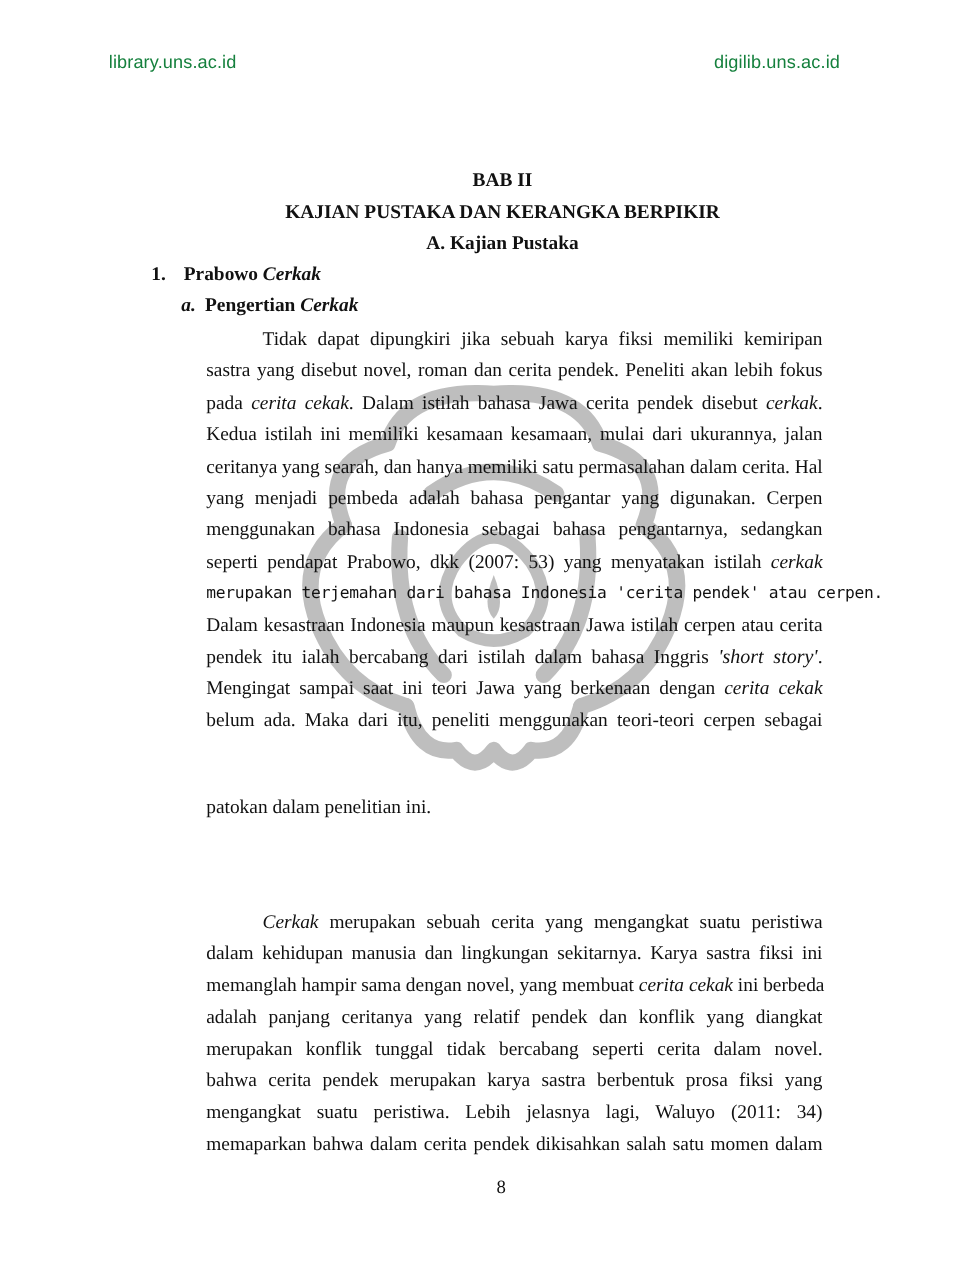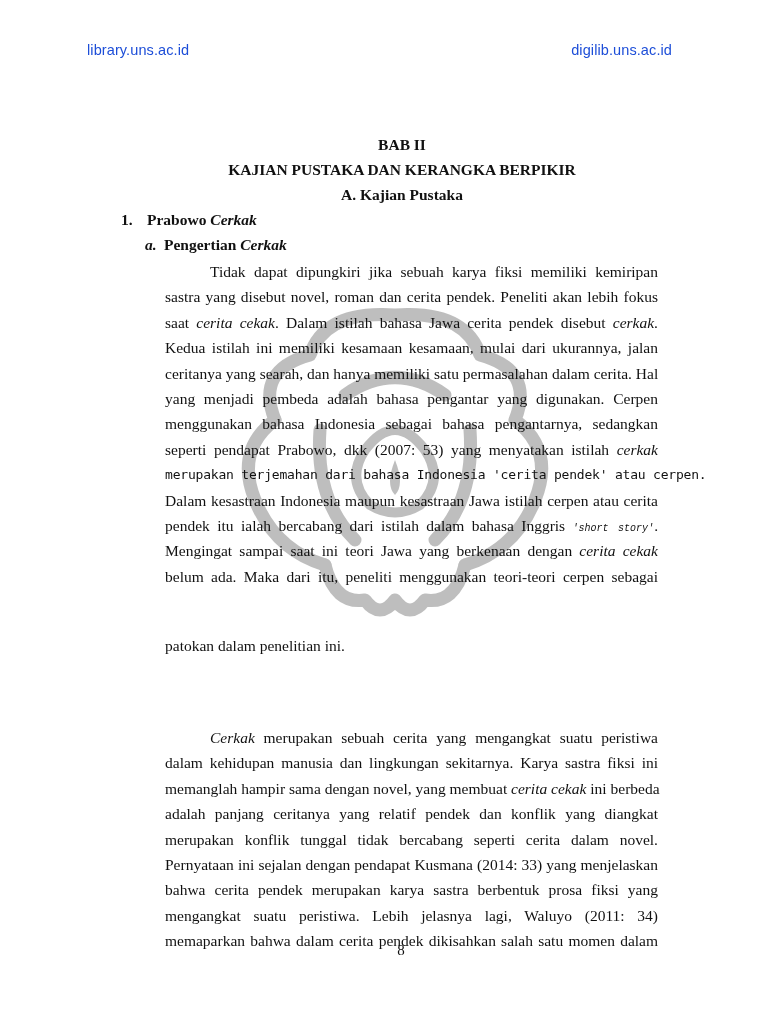--- a/index.html
+++ b/index.html
@@ -1,19 +1,19 @@
 <!DOCTYPE html>
 <html><head>
   <meta charset="utf-8">
   <style>
     html, body { margin: 0; padding: 0; background: #ffffff; }
     body { width: 768px; height: 1024px; position: relative; overflow: hidden;
            font-family: "Liberation Serif", serif; color: #111; }
     .hdr { position: absolute; top: 42px; font-family: "Liberation Sans", sans-serif;
-           font-size: 14.5px; color: #1d4ed8; letter-spacing: 0.1px; text-align: center; }
+           font-size: 14.5px; color: #15803d; letter-spacing: 0.1px; text-align: center; }
     .hdr.left { left: 87px; }
     .hdr.right { right: 96px; }
     .watermark { position: absolute; left: 215px; top: 300px; width: 360px; height: 335px;
                  opacity: 0.55; pointer-events: none; }
     .center { position: absolute; left: 0; width: 768px; text-align: center;
               font-weight: bold; font-size: 15.5px; }
     .h-bab { top: 136px; left: 18px; }
     .h-kajian { top: 161px; left: 18px; }
     .h-a { top: 186px; left: 18px; }
     .h1 { position: absolute; left: 121px; top: 211px; font-weight: bold; font-size: 15.5px; }
@@ -21,21 +21,21 @@
     .h1 .num { display: inline-block; width: 26px; }
     .h2 .num { display: inline-block; width: 19px; }
     .para { position: absolute; left: 165px; width: 493px; font-size: 15.5px;
             line-height: 25.4px; text-align: justify; }
     .p1 { top: 259px; }
     .p2 { top: 684px; margin-top: 41px; }
     .line { display: block; text-align: justify; text-align-last: justify; white-space: nowrap; height: 25.4px; }
     .line.last { text-align-last: left; margin-top: 44px; }
     .indent { padding-left: 45px; }
     .mono { font-family: "DejaVu Sans Mono", monospace; font-size: 13px; letter-spacing: -0.2px; }
-    .sans-i { font-family: Liberation Mono, monospace; font-style: italic; font-size: 10px; }
+    .sans-i { font-family: Liberation Serif, serif; font-style: italic; font-size: 16px; }
     .pagenum { position: absolute; top: 942px; left: 0; width: 768px; text-align: center;
                font-size: 15px; padding-left: 34px; box-sizing: border-box; }
     i { font-style: italic; }
   </style>
 </head>
 <body>
 
 <div class="hdr left">library.uns.ac.id</div>
 <div class="hdr right">digilib.uns.ac.id</div>
 
@@ -61,39 +61,38 @@
 <div class="h1">
   <span class="num">1.</span><span>Prabowo </span><i>Cerkak</i>
 </div>
 <div class="h2">
   <i class="num">a.</i><span>Pengertian </span><i>Cerkak</i>
 </div>
 
 <div class="para p1">
   <span class="line indent">Tidak dapat dipungkiri jika sebuah karya fiksi memiliki kemiripan</span>
   <span class="line">sastra yang disebut novel, roman dan cerita pendek. Peneliti akan lebih fokus</span>
-  <span class="line"><span>saat </span><i>cerita cekak</i><span>. Dalam istilah bahasa Jawa cerita pendek disebut </span><i>cerkak</i><span>.</span></span>
+  <span class="line"><span>pada </span><i>cerita cekak</i><span>. Dalam istilah bahasa Jawa cerita pendek disebut </span><i>cerkak</i><span>.</span></span>
   <span class="line">Kedua istilah ini memiliki kesamaan kesamaan, mulai dari ukurannya, jalan</span>
   <span class="line">ceritanya yang searah, dan hanya memiliki satu permasalahan dalam cerita. Hal</span>
   <span class="line">yang menjadi pembeda adalah bahasa pengantar yang digunakan. Cerpen</span>
   <span class="line">menggunakan bahasa Indonesia sebagai bahasa pengantarnya, sedangkan</span>
   <span class="line"><span>seperti pendapat Prabowo, dkk (2007: 53) yang menyatakan istilah </span><i>cerkak</i></span>
   <span class="line mono">merupakan terjemahan dari bahasa Indonesia 'cerita pendek' atau cerpen.</span>
   <span class="line">Dalam kesastraan Indonesia maupun kesastraan Jawa istilah cerpen atau cerita</span>
   <span class="line"><span>pendek itu ialah bercabang dari istilah dalam bahasa Inggris </span><span class="sans-i">'short story'</span><span>.</span></span>
   <span class="line"><span>Mengingat sampai saat ini teori Jawa yang berkenaan dengan </span><i>cerita cekak</i></span>
   <span class="line">belum ada. Maka dari itu, peneliti menggunakan teori-teori cerpen sebagai</span>
   <span class="line last">patokan dalam penelitian ini.</span>
 </div>
 
 <div class="para p2">
   <span class="line indent"><i>Cerkak</i><span> merupakan sebuah cerita yang mengangkat suatu peristiwa</span></span>
   <span class="line">dalam kehidupan manusia dan lingkungan sekitarnya. Karya sastra fiksi ini</span>
   <span class="line"><span>memanglah hampir sama dengan novel, yang membuat </span><i>cerita cekak</i><span> ini berbeda</span></span>
   <span class="line">adalah panjang ceritanya yang relatif pendek dan konflik yang diangkat</span>
   <span class="line">merupakan konflik tunggal tidak bercabang seperti cerita dalam novel.</span>
-  <span class="line">Pernyataan ini sejalan dengan pendapat Kusmana (2014: 33) yang menjelaskan</span>
   <span class="line">bahwa cerita pendek merupakan karya sastra berbentuk prosa fiksi yang</span>
   <span class="line">mengangkat suatu peristiwa. Lebih jelasnya lagi, Waluyo (2011: 34)</span>
   <span class="line">memaparkan bahwa dalam cerita pendek dikisahkan salah satu momen dalam</span>
 </div>
 
 <div class="pagenum">8</div>
 
 </body></html>

